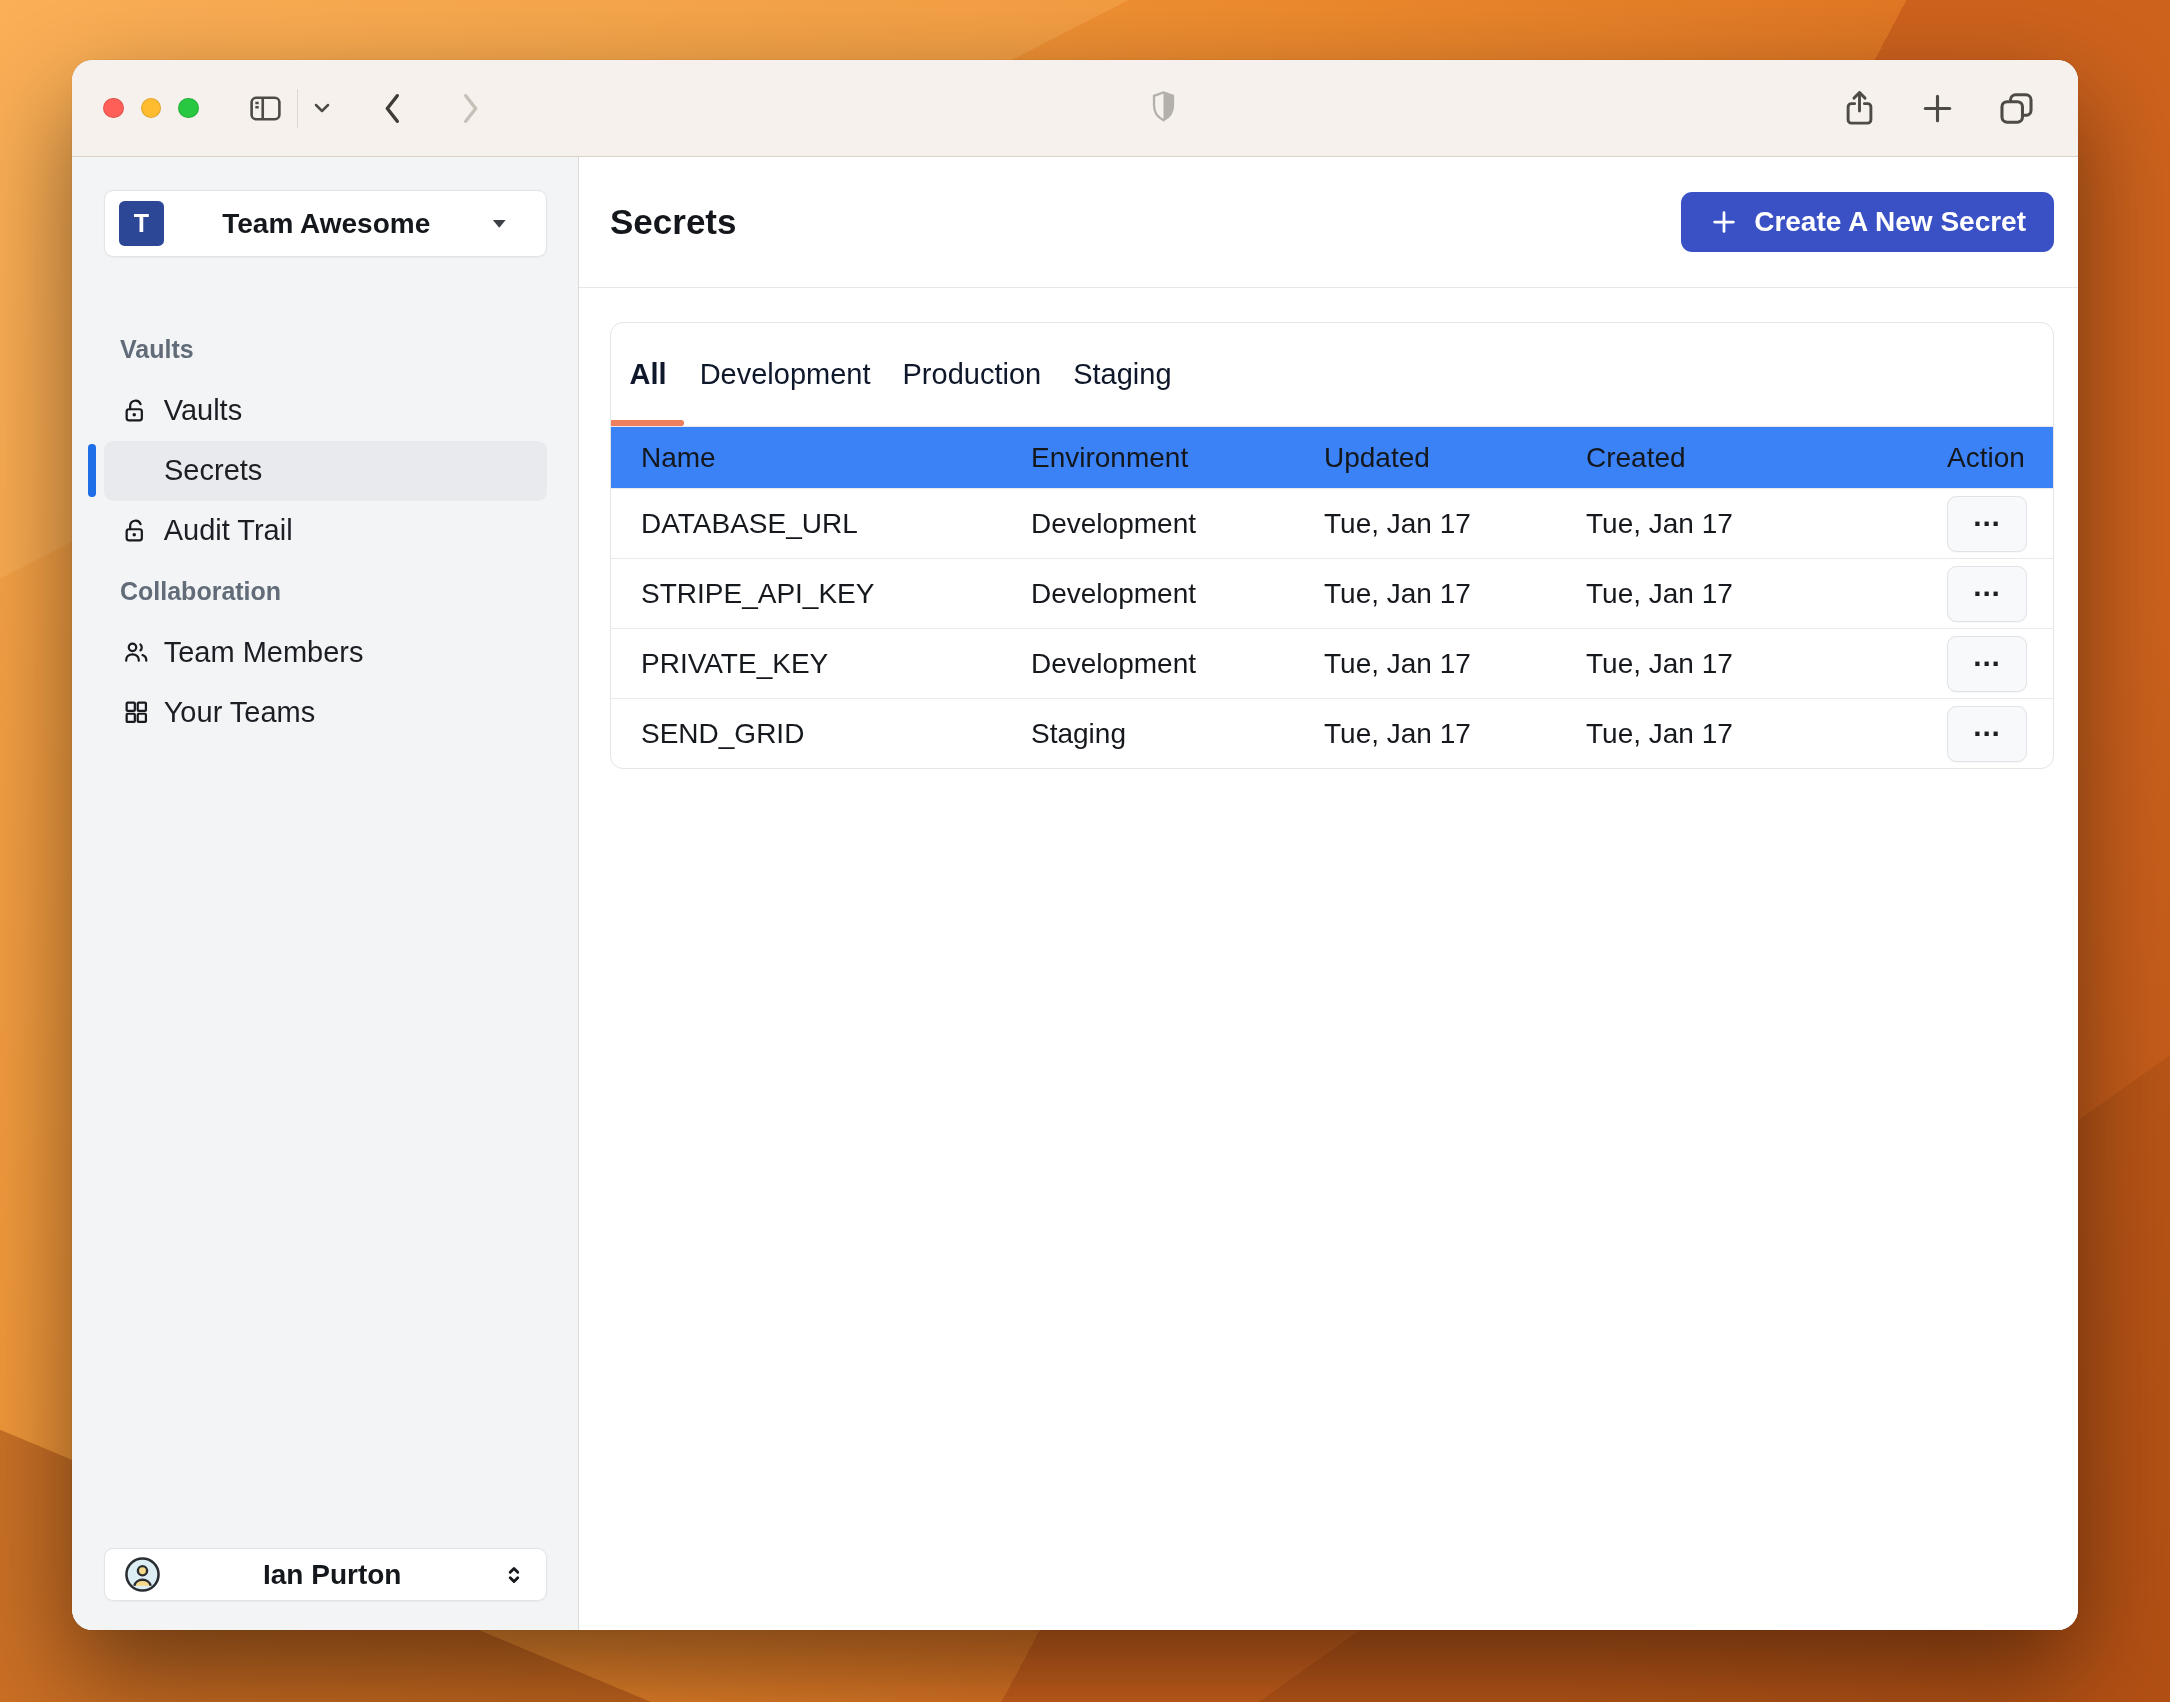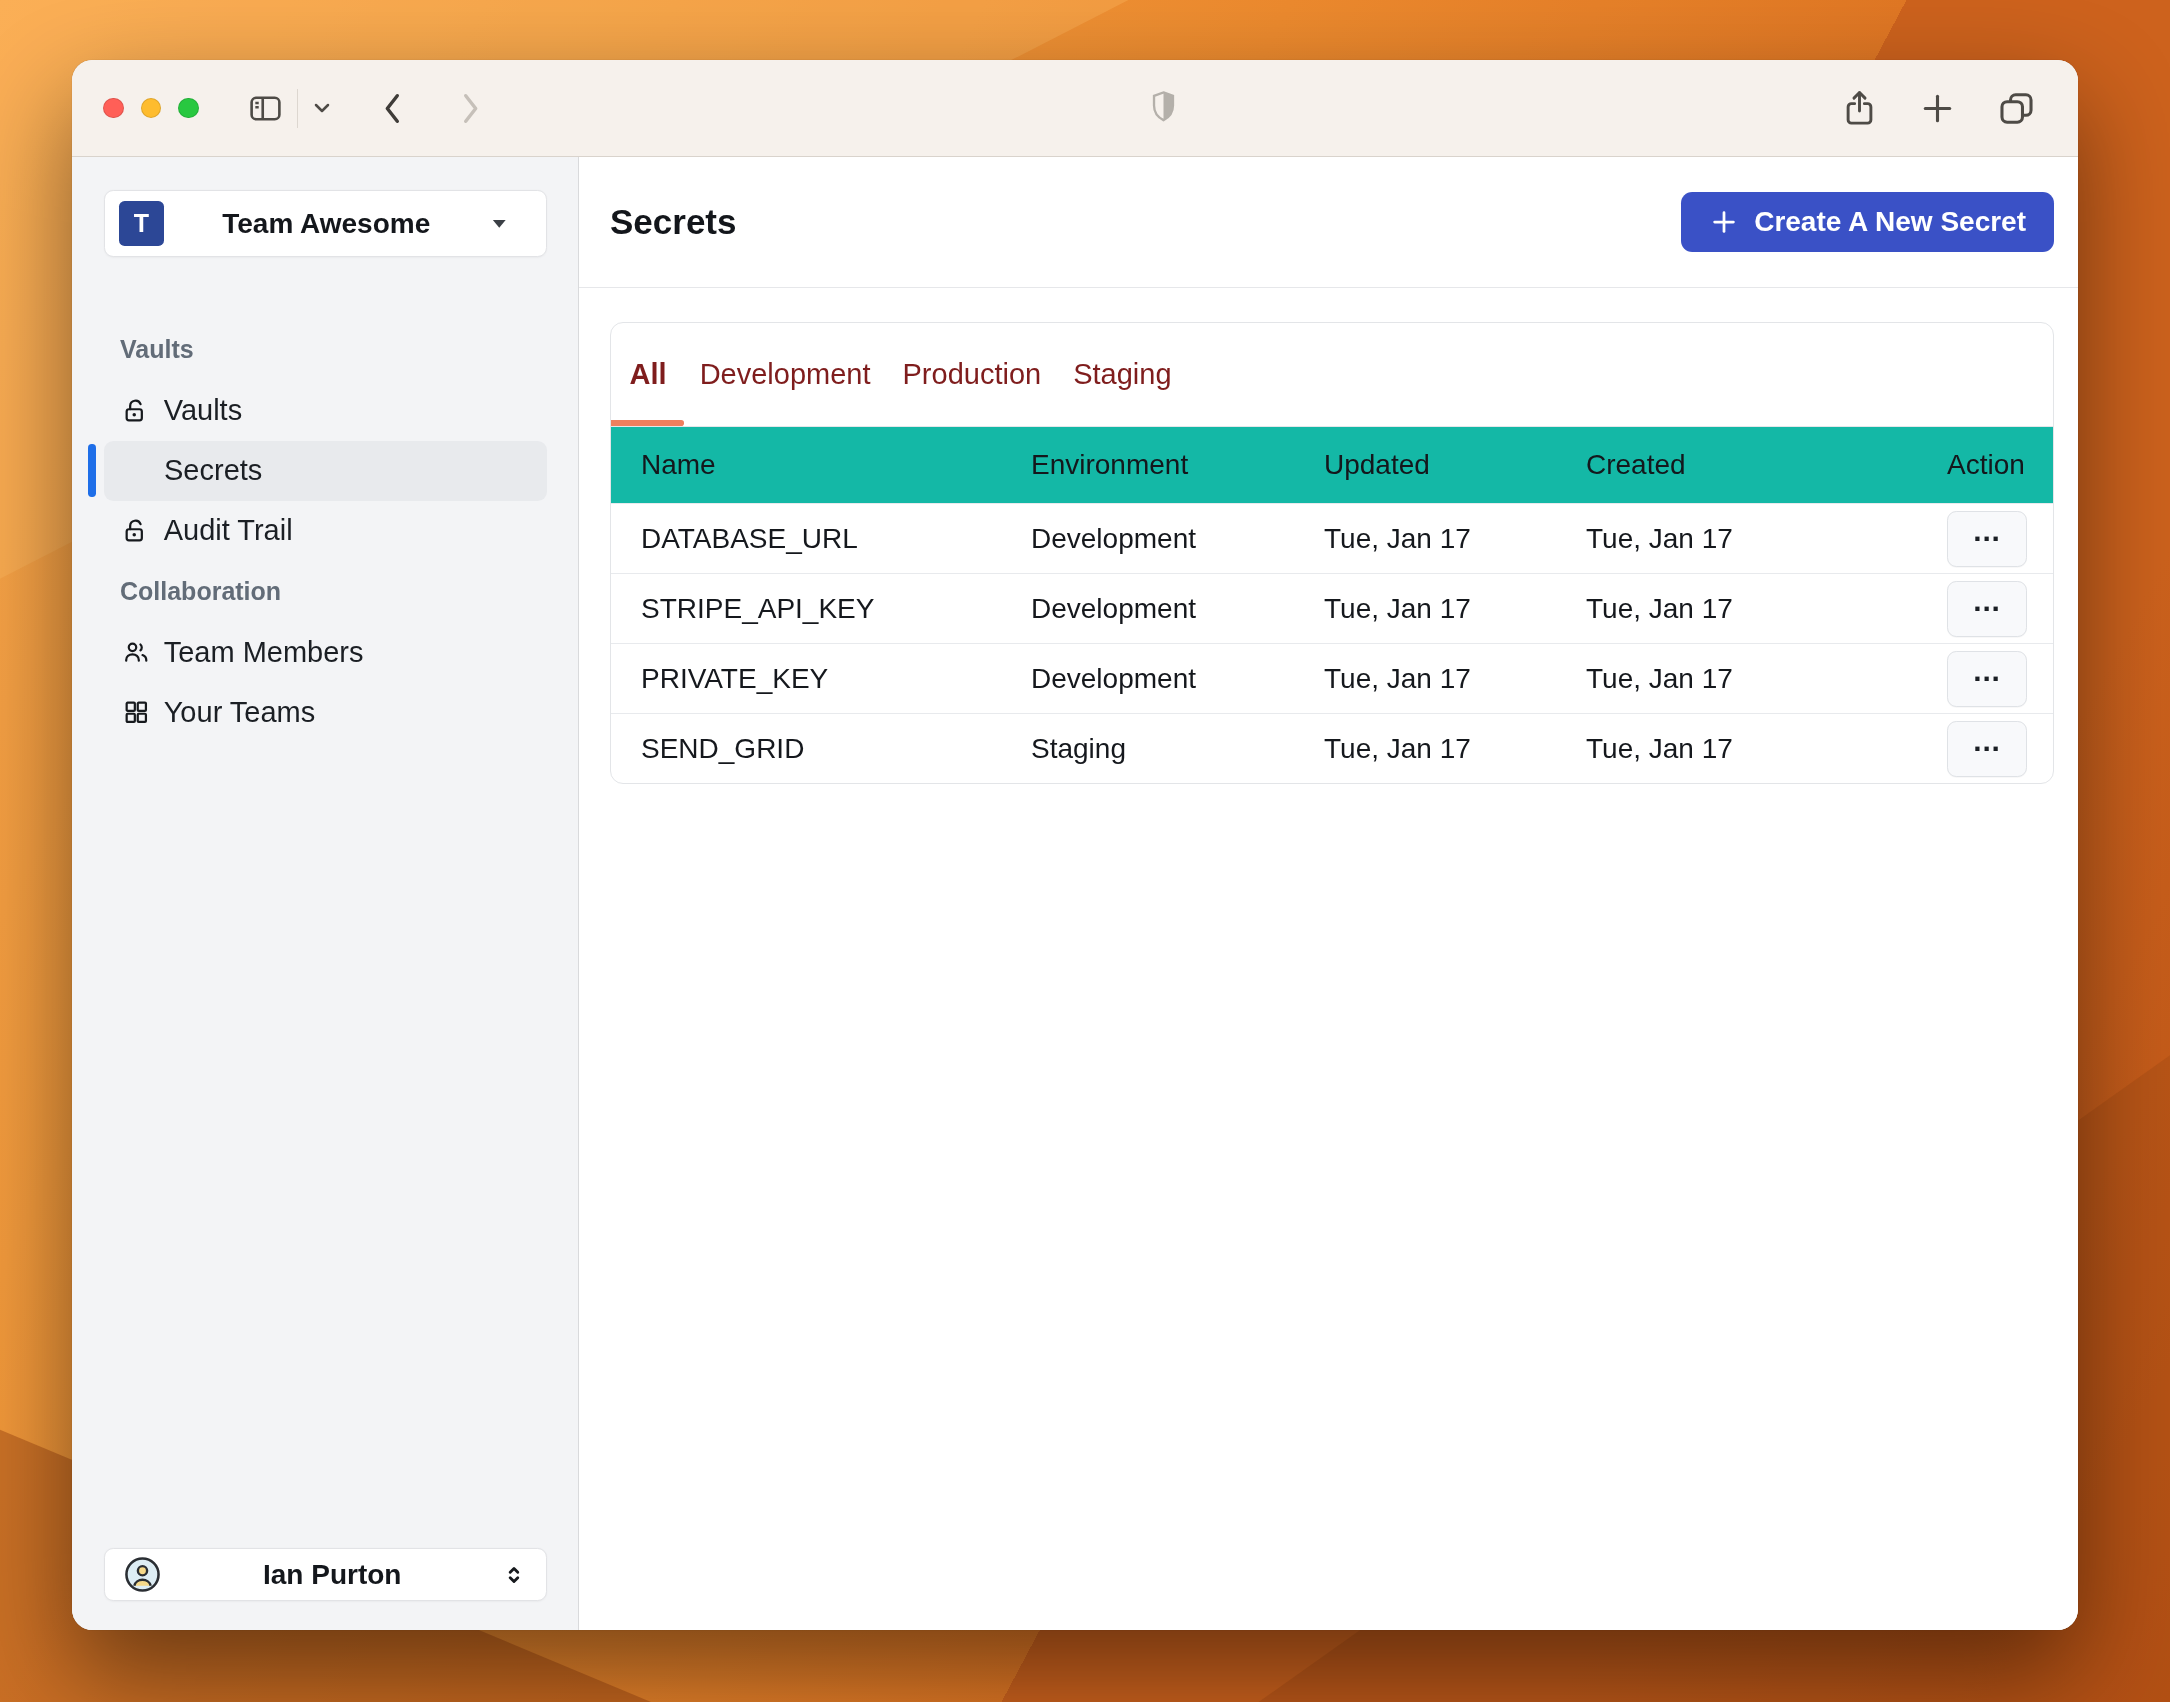--- a/index.html
+++ b/index.html
@@ -142,37 +142,37 @@
   .create-btn .plus { display: flex; }
 
   .card {
     margin: 34px 24px 0 31px;
     border: 0.9px solid #e3e5e8; border-radius: 13px;
     background: #fff; overflow: hidden;
   }
   .tabs { height: 103px; display: flex; align-items: stretch; }
   .tab {
     display: flex; align-items: center; position: relative;
-    padding: 0 16px; font-size: 29px; color: #7f1d1d; cursor: pointer;
+    padding: 0 16px; font-size: 29px; color: #0f172a; cursor: pointer;
   }
   .tab:first-child { padding: 0 17px 0 18.6px; }
   .tab.active { font-weight: 700; }
   .tab.active::after {
     content: ""; position: absolute; left: 0; right: 0; bottom: 0;
     height: 5.6px; border-radius: 0 2.8px 2.8px 0; background: #ee7f5e;
   }
 
   .thead, .trow {
     display: grid;
     grid-template-columns: 390px 293px 262px 361px 1fr;
     align-items: center;
     padding: 0 30px;
   }
   .thead {
-    height: 77px; background: #14b8a6;
+    height: 62px; background: #3b82f6;
     border-top: 0.9px solid #e4e6e9;
     font-size: 28px; font-weight: 500; color: #14171c;
   }
   .th.action-col, .cell.action-col { justify-self: end; }
   .trow { height: 70px; border-top: 0.9px solid #e8eaed; font-size: 28px; color: #15181d; }
   .action-btn {
     width: 80px; height: 56px;
     border: 0.9px solid #dfe2e6; border-radius: 9.3px;
     background: #f8f9fb; color: #1b1f24;
     font-family: inherit; font-size: 30px; font-weight: 700;

